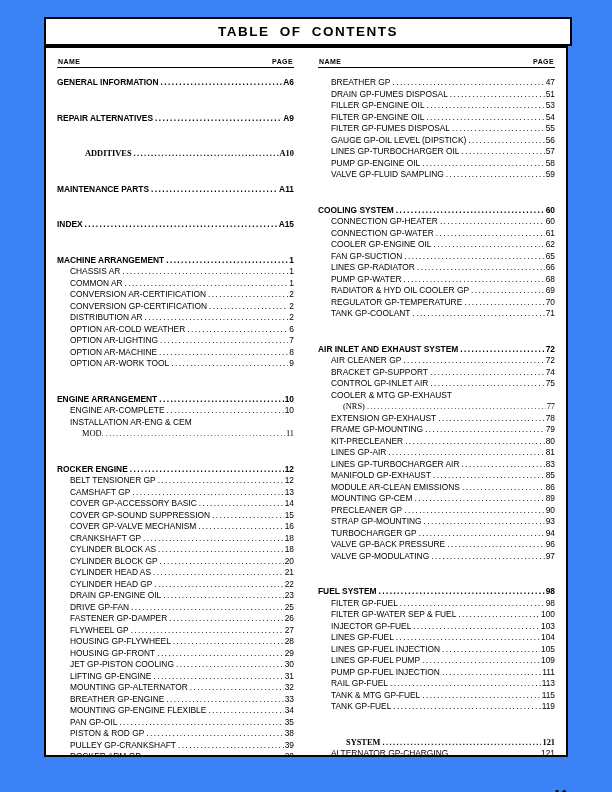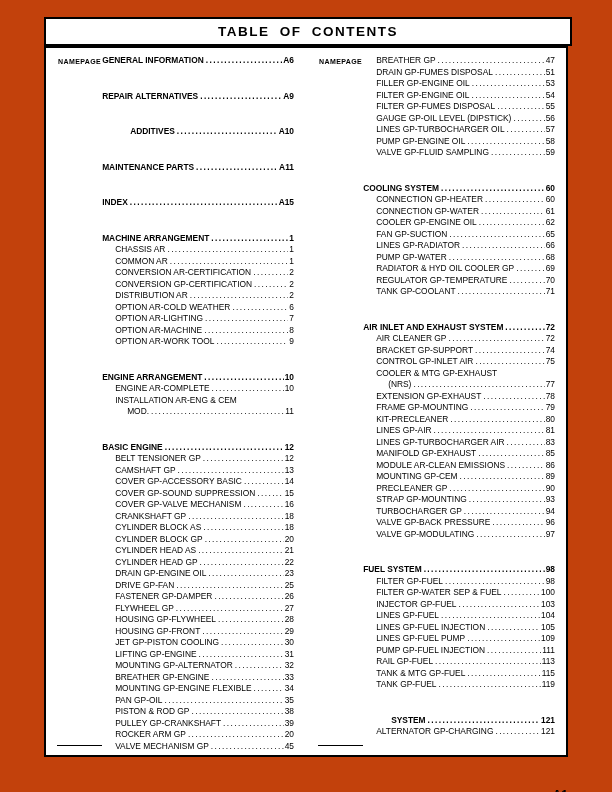--- a/index.html
+++ b/index.html
@@ -1,48 +1,48 @@
 <!DOCTYPE html>
 <html><head>
 <meta charset="utf-8">
 <style>
   html,body{margin:0;padding:0;}
   body{
     width:612px;height:792px;background:#ffffff;color:#000;
     font-family:"Liberation Sans", sans-serif;
   }
-  .sheet{position:relative;width:612px;height:792px;background:#c2410c;overflow:hidden;}
+  .sheet{position:relative;width:612px;height:792px;background:#3b82f6;overflow:hidden;}
 
   .title-box{
     position:absolute;left:44px;top:17px;width:524px;height:25px;
     border:2.5px solid #000;background:#fff;
     display:flex;align-items:center;justify-content:center;
   }
   .title{font-size:13.5px;font-weight:bold;letter-spacing:1.5px;word-spacing:5px;}
 
   .content-box{
     position:absolute;left:44px;top:46px;width:524px;height:711px;
     border:2.5px solid #000;background:#fff;
     padding:7px 11px 0 11px;box-sizing:border-box;
   }
   .columns{display:flex;gap:24px;height:100%;}
-  .col{flex:1;min-width:0;display:flex;flex-direction:row;}
+  .col{flex:1;min-width:0;display:flex;flex-direction:column;}
   .col-header{
     display:flex;justify-content:space-between;align-items:baseline;
     font-size:7px;font-weight:bold;letter-spacing:.4px;
     border-bottom:1px solid #000;padding:3px 1px 2px 1px;margin-bottom:9px;
   }
   .entries{flex:1;overflow:hidden;}
 
   .entry{font-size:8.4px;line-height:11.5px;}
   .entry.gap{margin-top:24px;}
   .entry.level-0{font-weight:bold;}
   .entry.level-1{padding-left:13px;}
   .entry-line.leader-row{display:flex;align-items:baseline;}
-  .entry-line.cont{padding-left:28px;}
+  .entry-line.cont{padding-left:28px;font-family:Liberation Serif, serif;}
   .entry.level-1 .entry-line.cont{padding-left:12px;justify-content:space-between;}
   .nm{white-space:nowrap;flex:0 0 auto;}
   .dots{
     flex:1 1 auto;min-width:6px;overflow:hidden;white-space:nowrap;
     letter-spacing:1.4px;margin:0 1px 0 2px;
   }
   .pg{flex:0 0 auto;white-space:nowrap;}
 
   .footer{
     position:absolute;left:44px;top:788px;width:524px;
@@ -193,21 +193,21 @@
             <div class="entry level-1">
               <div class="entry-line"><span class="nm">INSTALLATION AR-ENG &amp; CEM</span></div>
               <div class="entry-line cont leader-row">
                 <span class="nm">MOD.</span>
                 <span class="dots">............................................................................................................................................................................................................................</span>
                 <span class="pg">11</span>
               </div>
             </div>
             <div class="entry level-0 gap">
               <div class="entry-line leader-row">
-                <span class="nm">BASIC ENGINE</span>
+                <span class="nm">ROCKER ENGINE</span>
                 <span class="dots">............................................................................................................................................................................................................................</span>
                 <span class="pg">12</span>
               </div>
             </div>
             <div class="entry level-1">
               <div class="entry-line leader-row">
                 <span class="nm">BELT TENSIONER GP</span>
                 <span class="dots">............................................................................................................................................................................................................................</span>
                 <span class="pg">12</span>
               </div>

